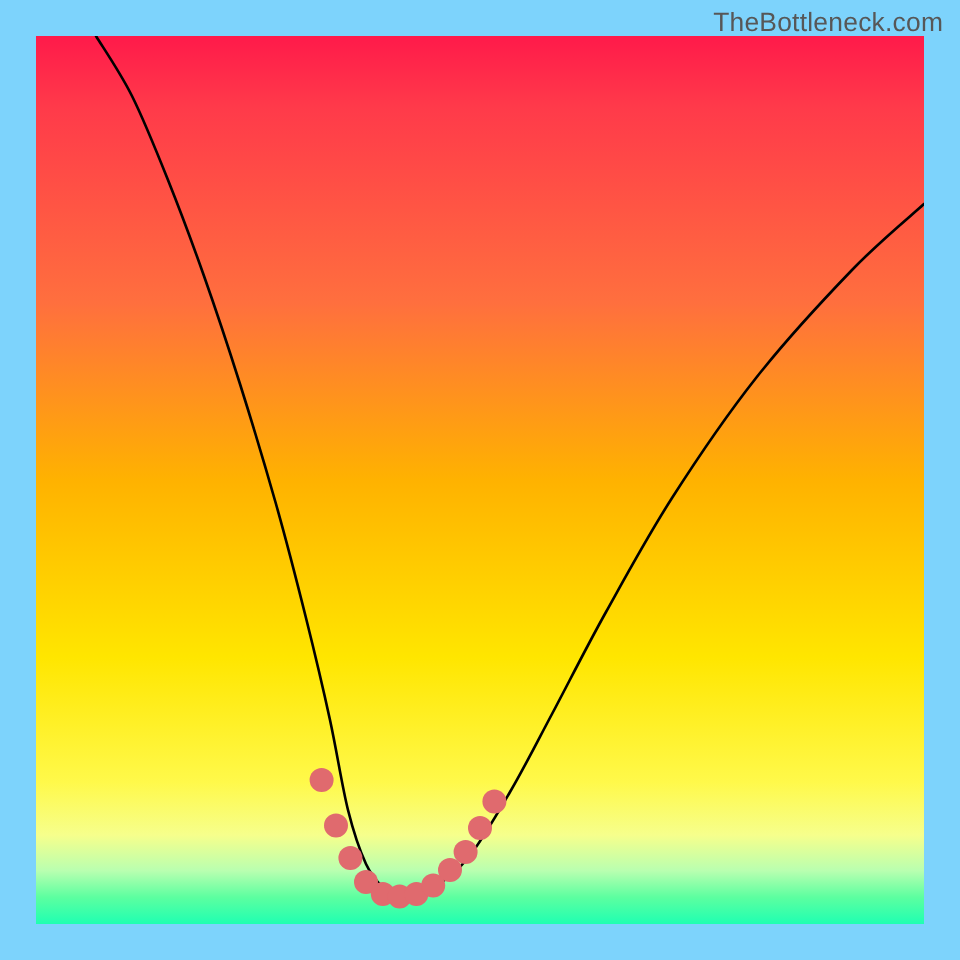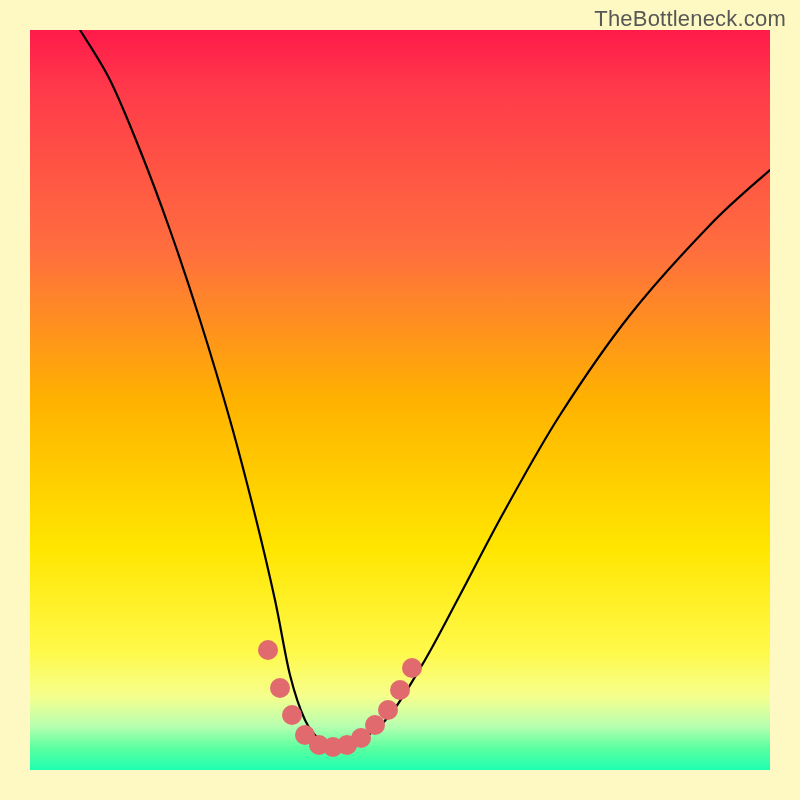--- a/index.html
+++ b/index.html
@@ -6,21 +6,21 @@
     margin: 0;
     padding: 0;
     width: 800px;
     height: 800px;
     overflow: hidden;
     font-family: Arial, Helvetica, sans-serif;
   }
   .frame {
     position: absolute;
     inset: 0;
-    background: #fef9c3;
+    background: #7dd3fc;
   }
   .plot-area {
     position: absolute;
     left: 30px;
     top: 30px;
     width: 740px;
     height: 740px;
     
     background: linear-gradient(
       to bottom,

